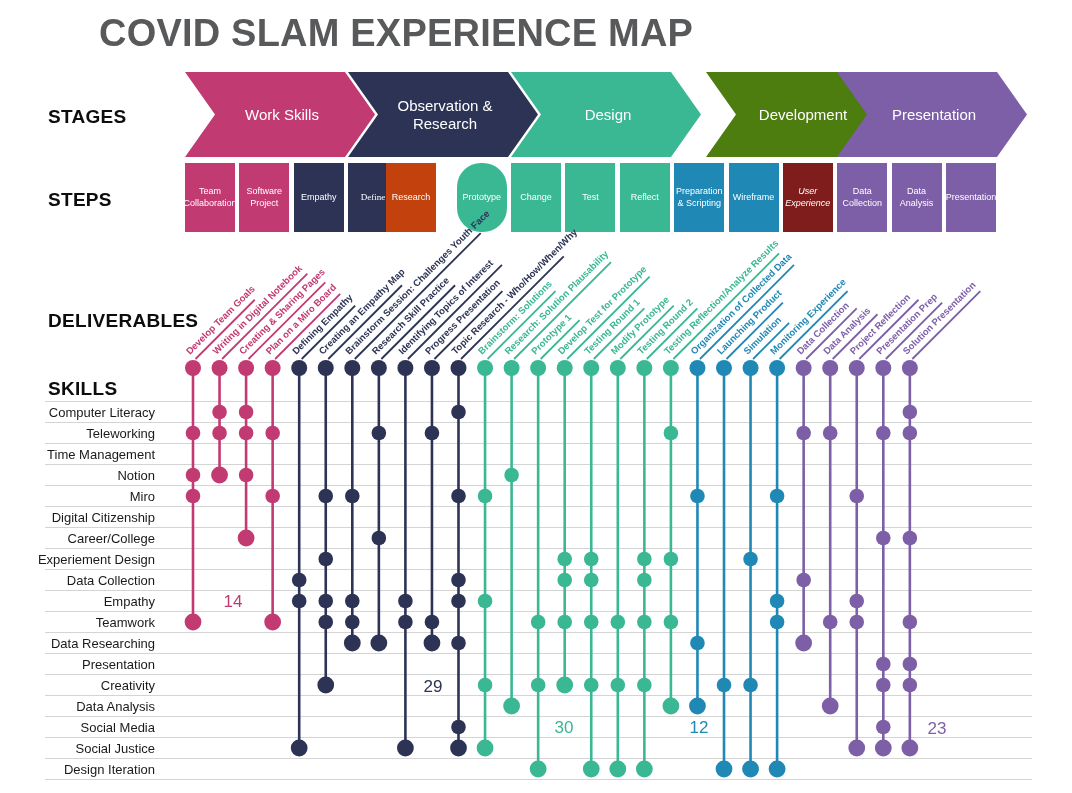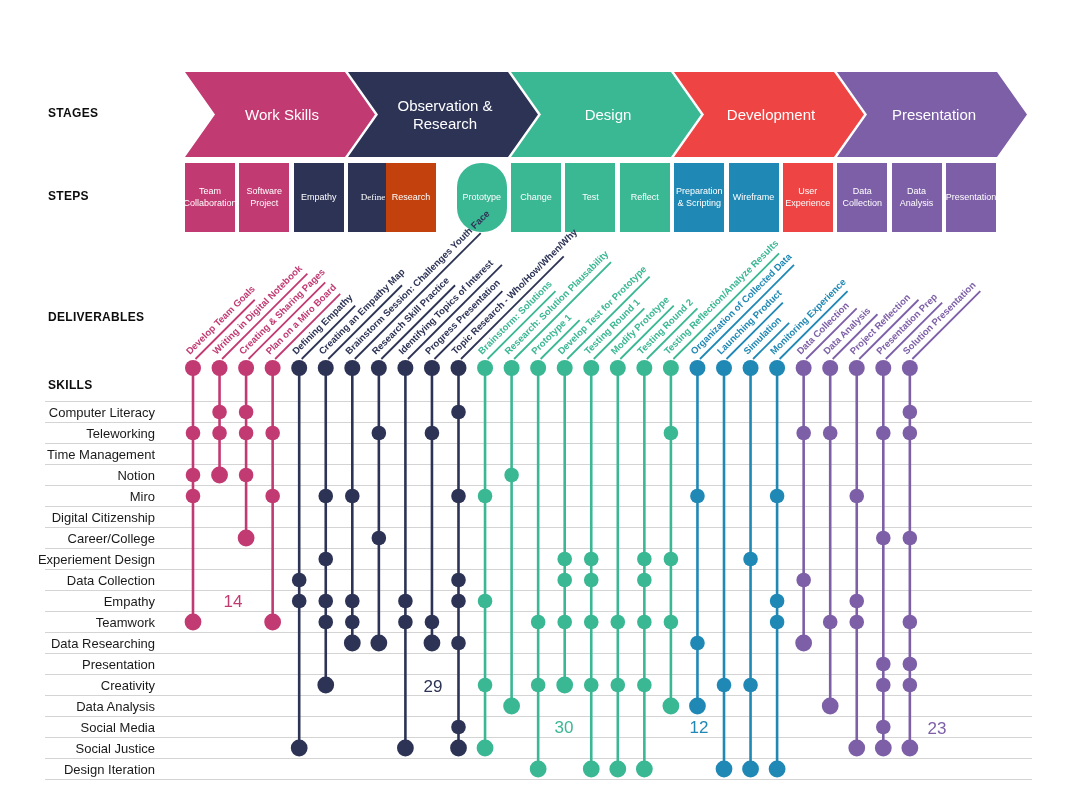--- a/index.html
+++ b/index.html
@@ -5,21 +5,21 @@
   html,body{margin:0;padding:0;background:#fff;}
   .canvas{
     position:relative;width:1072px;height:793px;background:#ffffff;
     font-family:"Liberation Sans",sans-serif;overflow:hidden;
   }
   .title{
     position:absolute;left:99px;top:12px;font-size:38px;font-weight:700;
     color:#58595b;letter-spacing:.2px;white-space:nowrap;
   }
   .sec-label{
-    position:absolute;left:48px;font-size:12px;font-weight:700;color:#0d0d0d;
+    position:absolute;left:48px;font-size:19px;font-weight:700;color:#0d0d0d;
     letter-spacing:.3px;white-space:nowrap;
   }
   #stages-label{top:106px;}
   #steps-label{top:189px;}
   #deliverables-label{top:310px;}
   #skills-label{top:378px;}
   .stage-arrow{
     position:absolute;top:72px;height:85px;width:190px;box-sizing:border-box;
     display:flex;align-items:center;justify-content:center;text-align:center;
     color:#fff;font-size:15px;line-height:1.2;padding:0 34px 0 38px;
@@ -29,33 +29,34 @@
     position:absolute;top:163px;height:69px;width:50px;box-sizing:border-box;
     display:flex;align-items:center;justify-content:center;text-align:center;
     color:#fff;font-size:9px;line-height:1.25;padding:2px;
   }
   #matrix-svg{position:absolute;left:0;top:0;}
 </style>
 </head>
 <body>
 
 <div class="canvas">
+  <div class="title">COVID SLAM EXPERIENCE MAP</div>
 
   <div class="sec-label" id="stages-label">STAGES</div>
   <div id="stages-row">
       <div class="stage-arrow" style="left: 185px; background: rgb(194, 58, 114);">
         <span>Work Skills</span>
       </div>
       <div class="stage-arrow" style="left: 348px; background: rgb(45, 51, 85);">
         <span>Observation &amp; Research</span>
       </div>
       <div class="stage-arrow" style="left: 511px; background: rgb(58, 183, 147);">
         <span>Design</span>
       </div>
-      <div class="stage-arrow" style="left: 674px; background: #ef4444;">
+      <div class="stage-arrow" style="left: 706px; background: #4d7c0f;">
         <span>Development</span>
       </div>
       <div class="stage-arrow" style="left: 837px; background: rgb(125, 95, 167);">
         <span>Presentation</span>
       </div>
     </div>
 
   <div class="sec-label" id="steps-label">STEPS</div>
   <div id="steps-row">
       <div class="step-box" style="left: 185px; background: rgb(194, 58, 114); align-items: center;">
@@ -84,21 +85,21 @@
       </div>
       <div class="step-box" style="left: 619.8px; background: rgb(58, 183, 147);">
         <span>Reflect</span>
       </div>
       <div class="step-box" style="left: 674.15px; background: rgb(31, 136, 181);">
         <span>Preparation &amp; Scripting</span>
       </div>
       <div class="step-box" style="left: 728.5px; background: rgb(31, 136, 181);">
         <span>Wireframe</span>
       </div>
-      <div class="step-box" style="left: 782.85px; background: #ef4444;">
+      <div class="step-box" style="left: 782.85px; background: #7f1d1d; font-style: italic;">
         <span>User Experience</span>
       </div>
       <div class="step-box" style="left: 837.2px; background: rgb(125, 95, 167);">
         <span>Data Collection</span>
       </div>
       <div class="step-box" style="left: 891.55px; background: rgb(125, 95, 167);">
         <span>Data Analysis</span>
       </div>
       <div class="step-box" style="left: 945.9px; background: rgb(125, 95, 167);">
         <span>Presentation</span>

